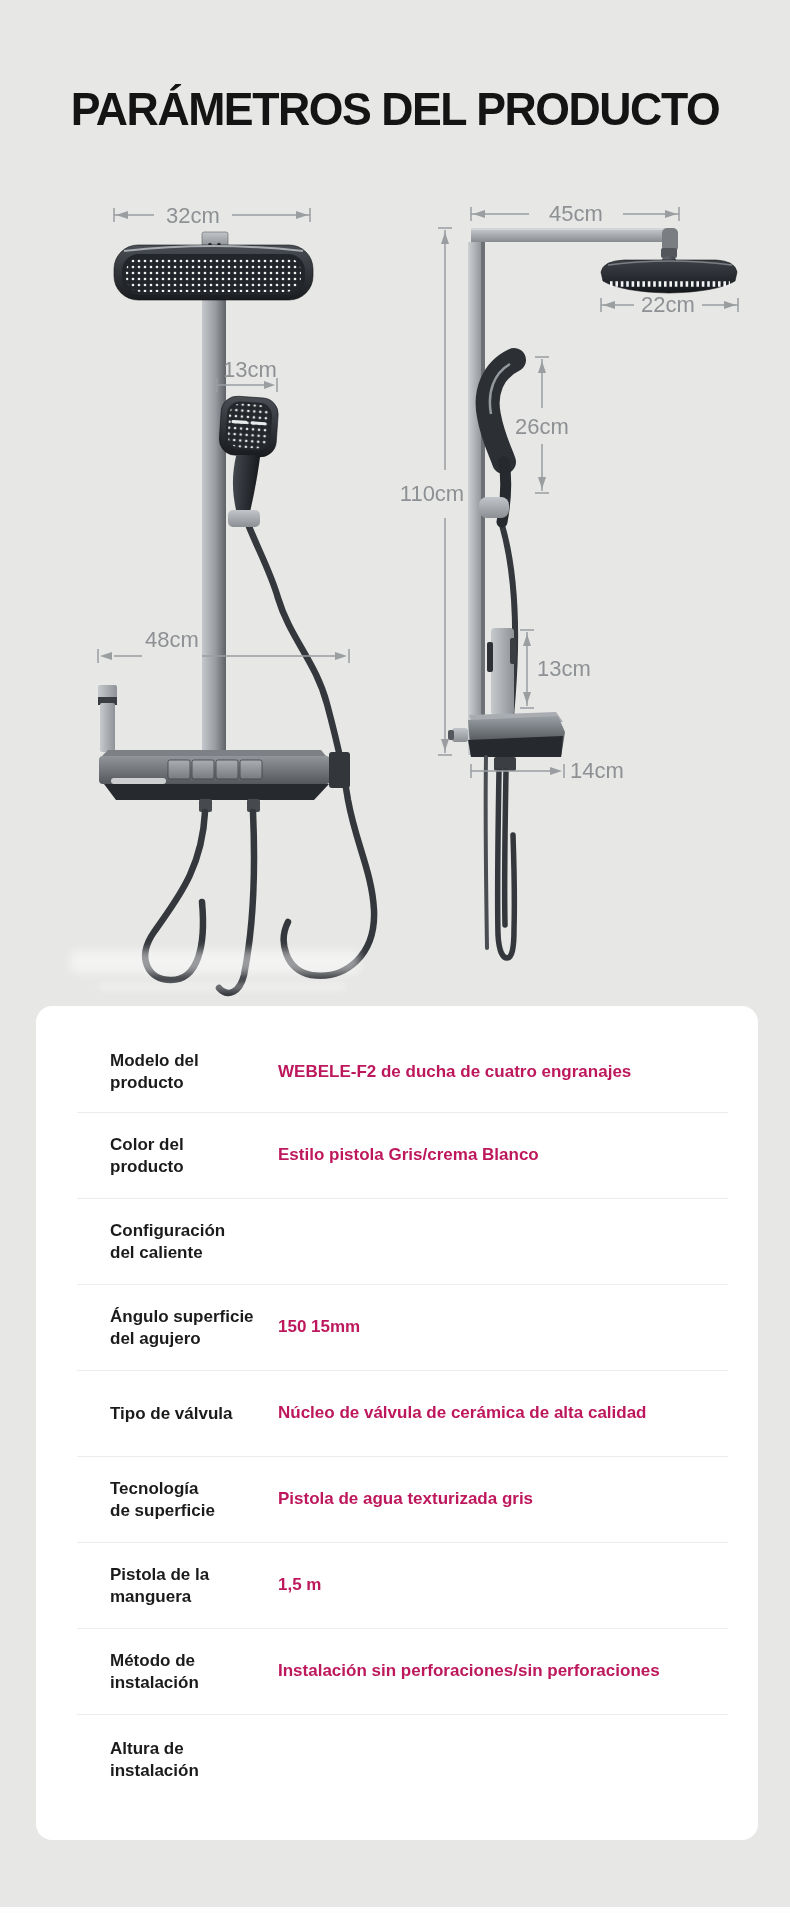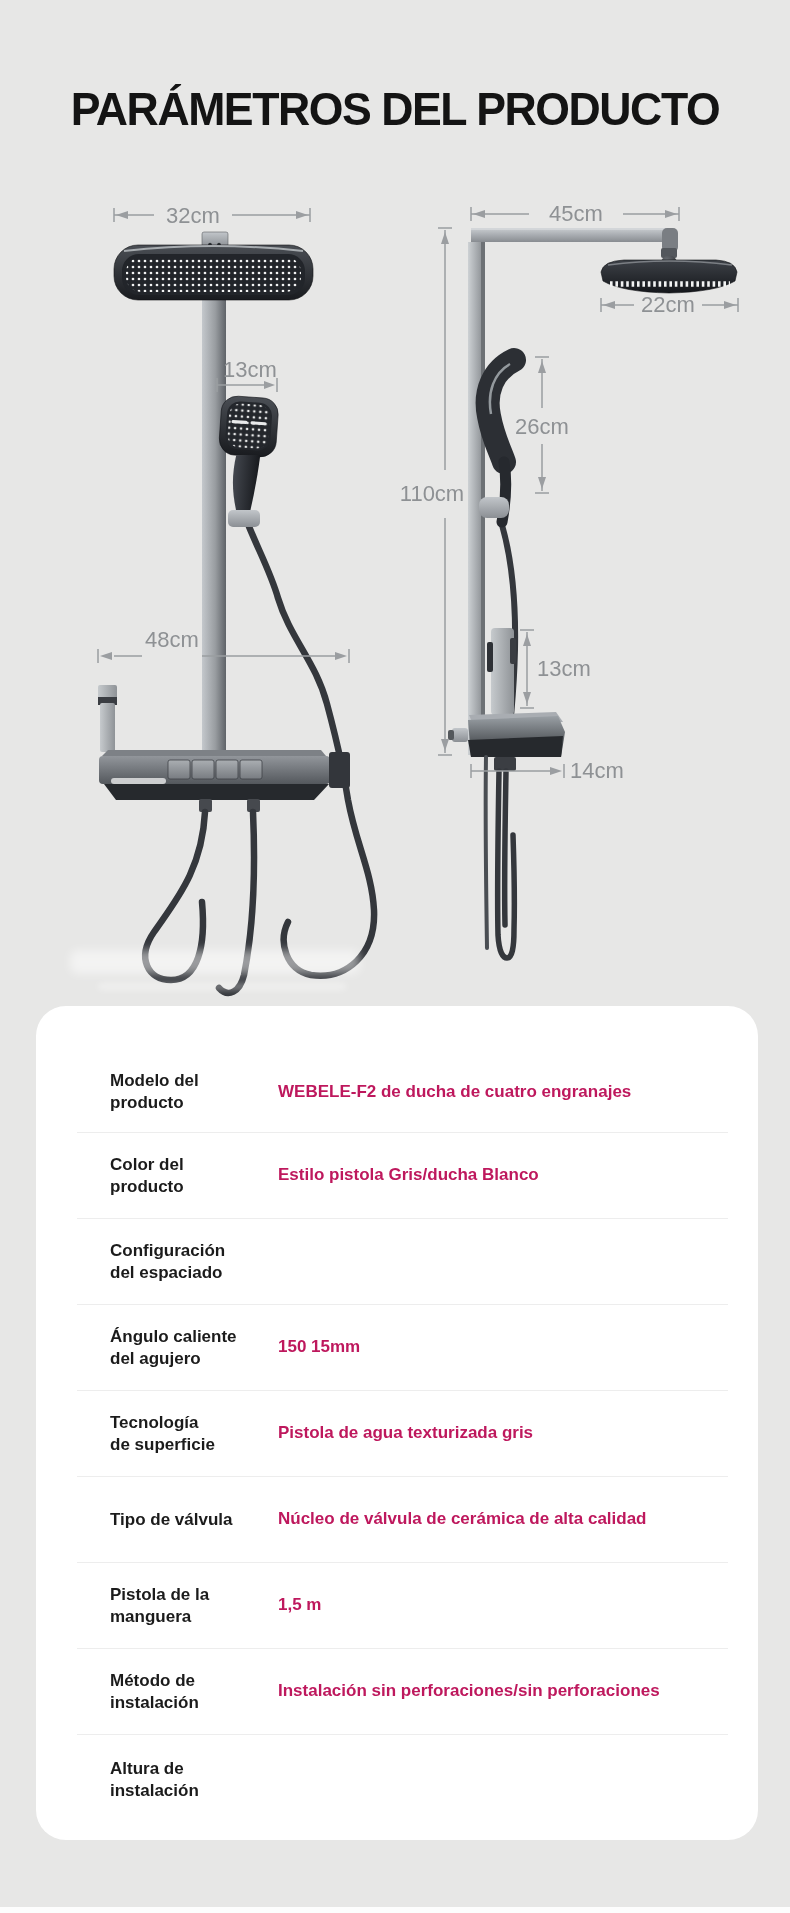--- a/index.html
+++ b/index.html
@@ -21,22 +21,22 @@
   .diagram svg{display:block;width:790px;height:830px;}
   svg text.dim{
     font-family:"Liberation Sans", sans-serif;
     font-size:22px;fill:#8e9194;font-weight:400;
   }
   .wm1,.wm2{position:absolute;border-radius:8px;background:rgba(255,255,255,.5);filter:blur(5px);}
   .wm1{left:70px;top:950px;width:290px;height:24px;}
   .wm2{left:98px;top:983px;width:248px;height:7px;background:rgba(255,255,255,.38);filter:blur(3px);}
   .card{
     position:absolute;left:36px;top:1006px;width:722px;height:834px;
-    background:#ffffff;border-radius:30px;
-    box-sizing:border-box;padding-top:46px;
+    background:#ffffff;border-radius:16px;
+    box-sizing:border-box;padding-top:26px;
   }
   .spec-row{
     margin:0 30px 0 41px;
     padding-left:33px;
     height:86px;
     display:flex;align-items:center;
     border-bottom:1px solid #ededed;
     box-sizing:border-box;
   }
   .spec-row.first{height:81px;}
@@ -282,41 +282,41 @@
 
   <section class="card">
     <div class="spec-row first">
       <div class="spec-label">Modelo del
 producto</div>
       <div class="spec-value">WEBELE-F2 de ducha de cuatro engranajes</div>
     </div>
     <div class="spec-row">
       <div class="spec-label">Color del
 producto</div>
-      <div class="spec-value">Estilo pistola Gris/ducha Blanco</div>
+      <div class="spec-value">Estilo pistola Gris/crema Blanco</div>
     </div>
     <div class="spec-row">
       <div class="spec-label">Configuración
-del espaciado</div>
-    </div>
-    <div class="spec-row">
-      <div class="spec-label">Ángulo caliente
+del caliente</div>
+    </div>
+    <div class="spec-row">
+      <div class="spec-label">Ángulo superficie
 del agujero</div>
       <div class="spec-value">150 15mm</div>
+    </div>
+    <div class="spec-row">
+      <div class="spec-label">Tipo de válvula</div>
+      <div class="spec-value">Núcleo de válvula de cerámica de alta calidad</div>
     </div>
     <div class="spec-row">
       <div class="spec-label">Tecnología
 de superficie</div>
       <div class="spec-value">Pistola de agua texturizada gris</div>
     </div>
     <div class="spec-row">
-      <div class="spec-label">Tipo de válvula</div>
-      <div class="spec-value">Núcleo de válvula de cerámica de alta calidad</div>
-    </div>
-    <div class="spec-row">
       <div class="spec-label">Pistola de la
 manguera</div>
       <div class="spec-value">1,5 m</div>
     </div>
     <div class="spec-row">
       <div class="spec-label">Método de
 instalación</div>
       <div class="spec-value">Instalación sin perforaciones/sin perforaciones</div>
     </div>
     <div class="spec-row last">

